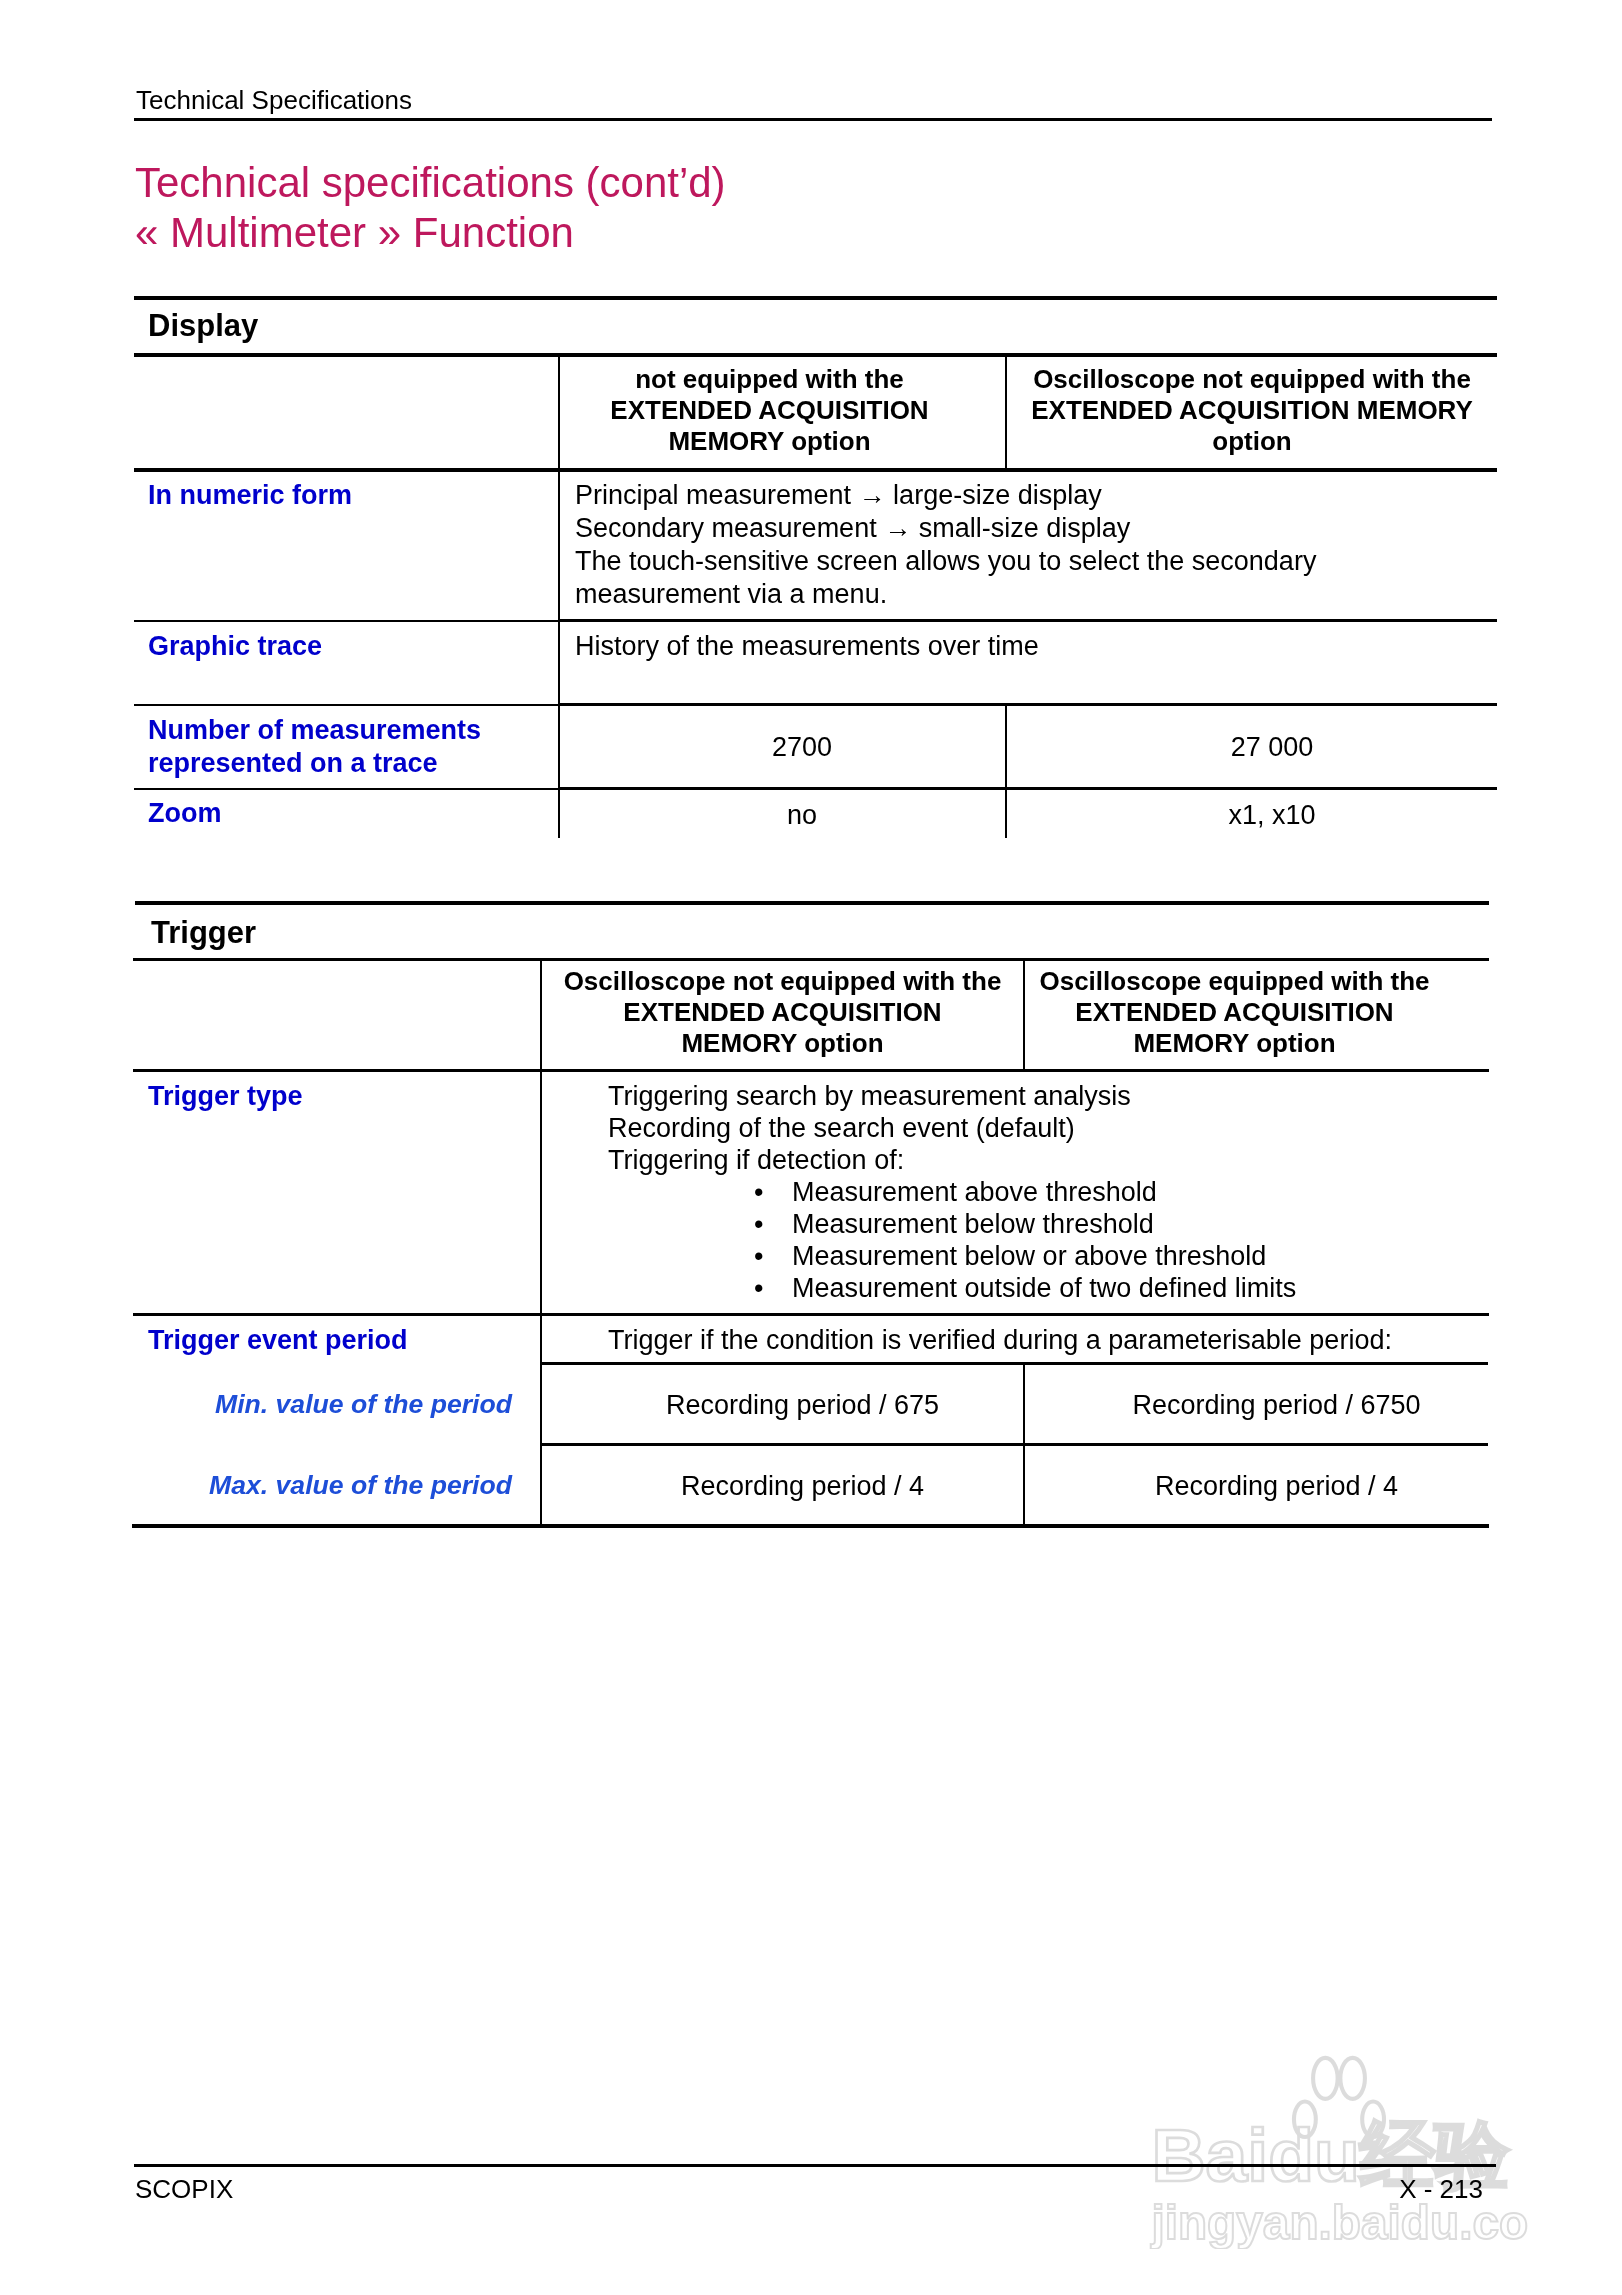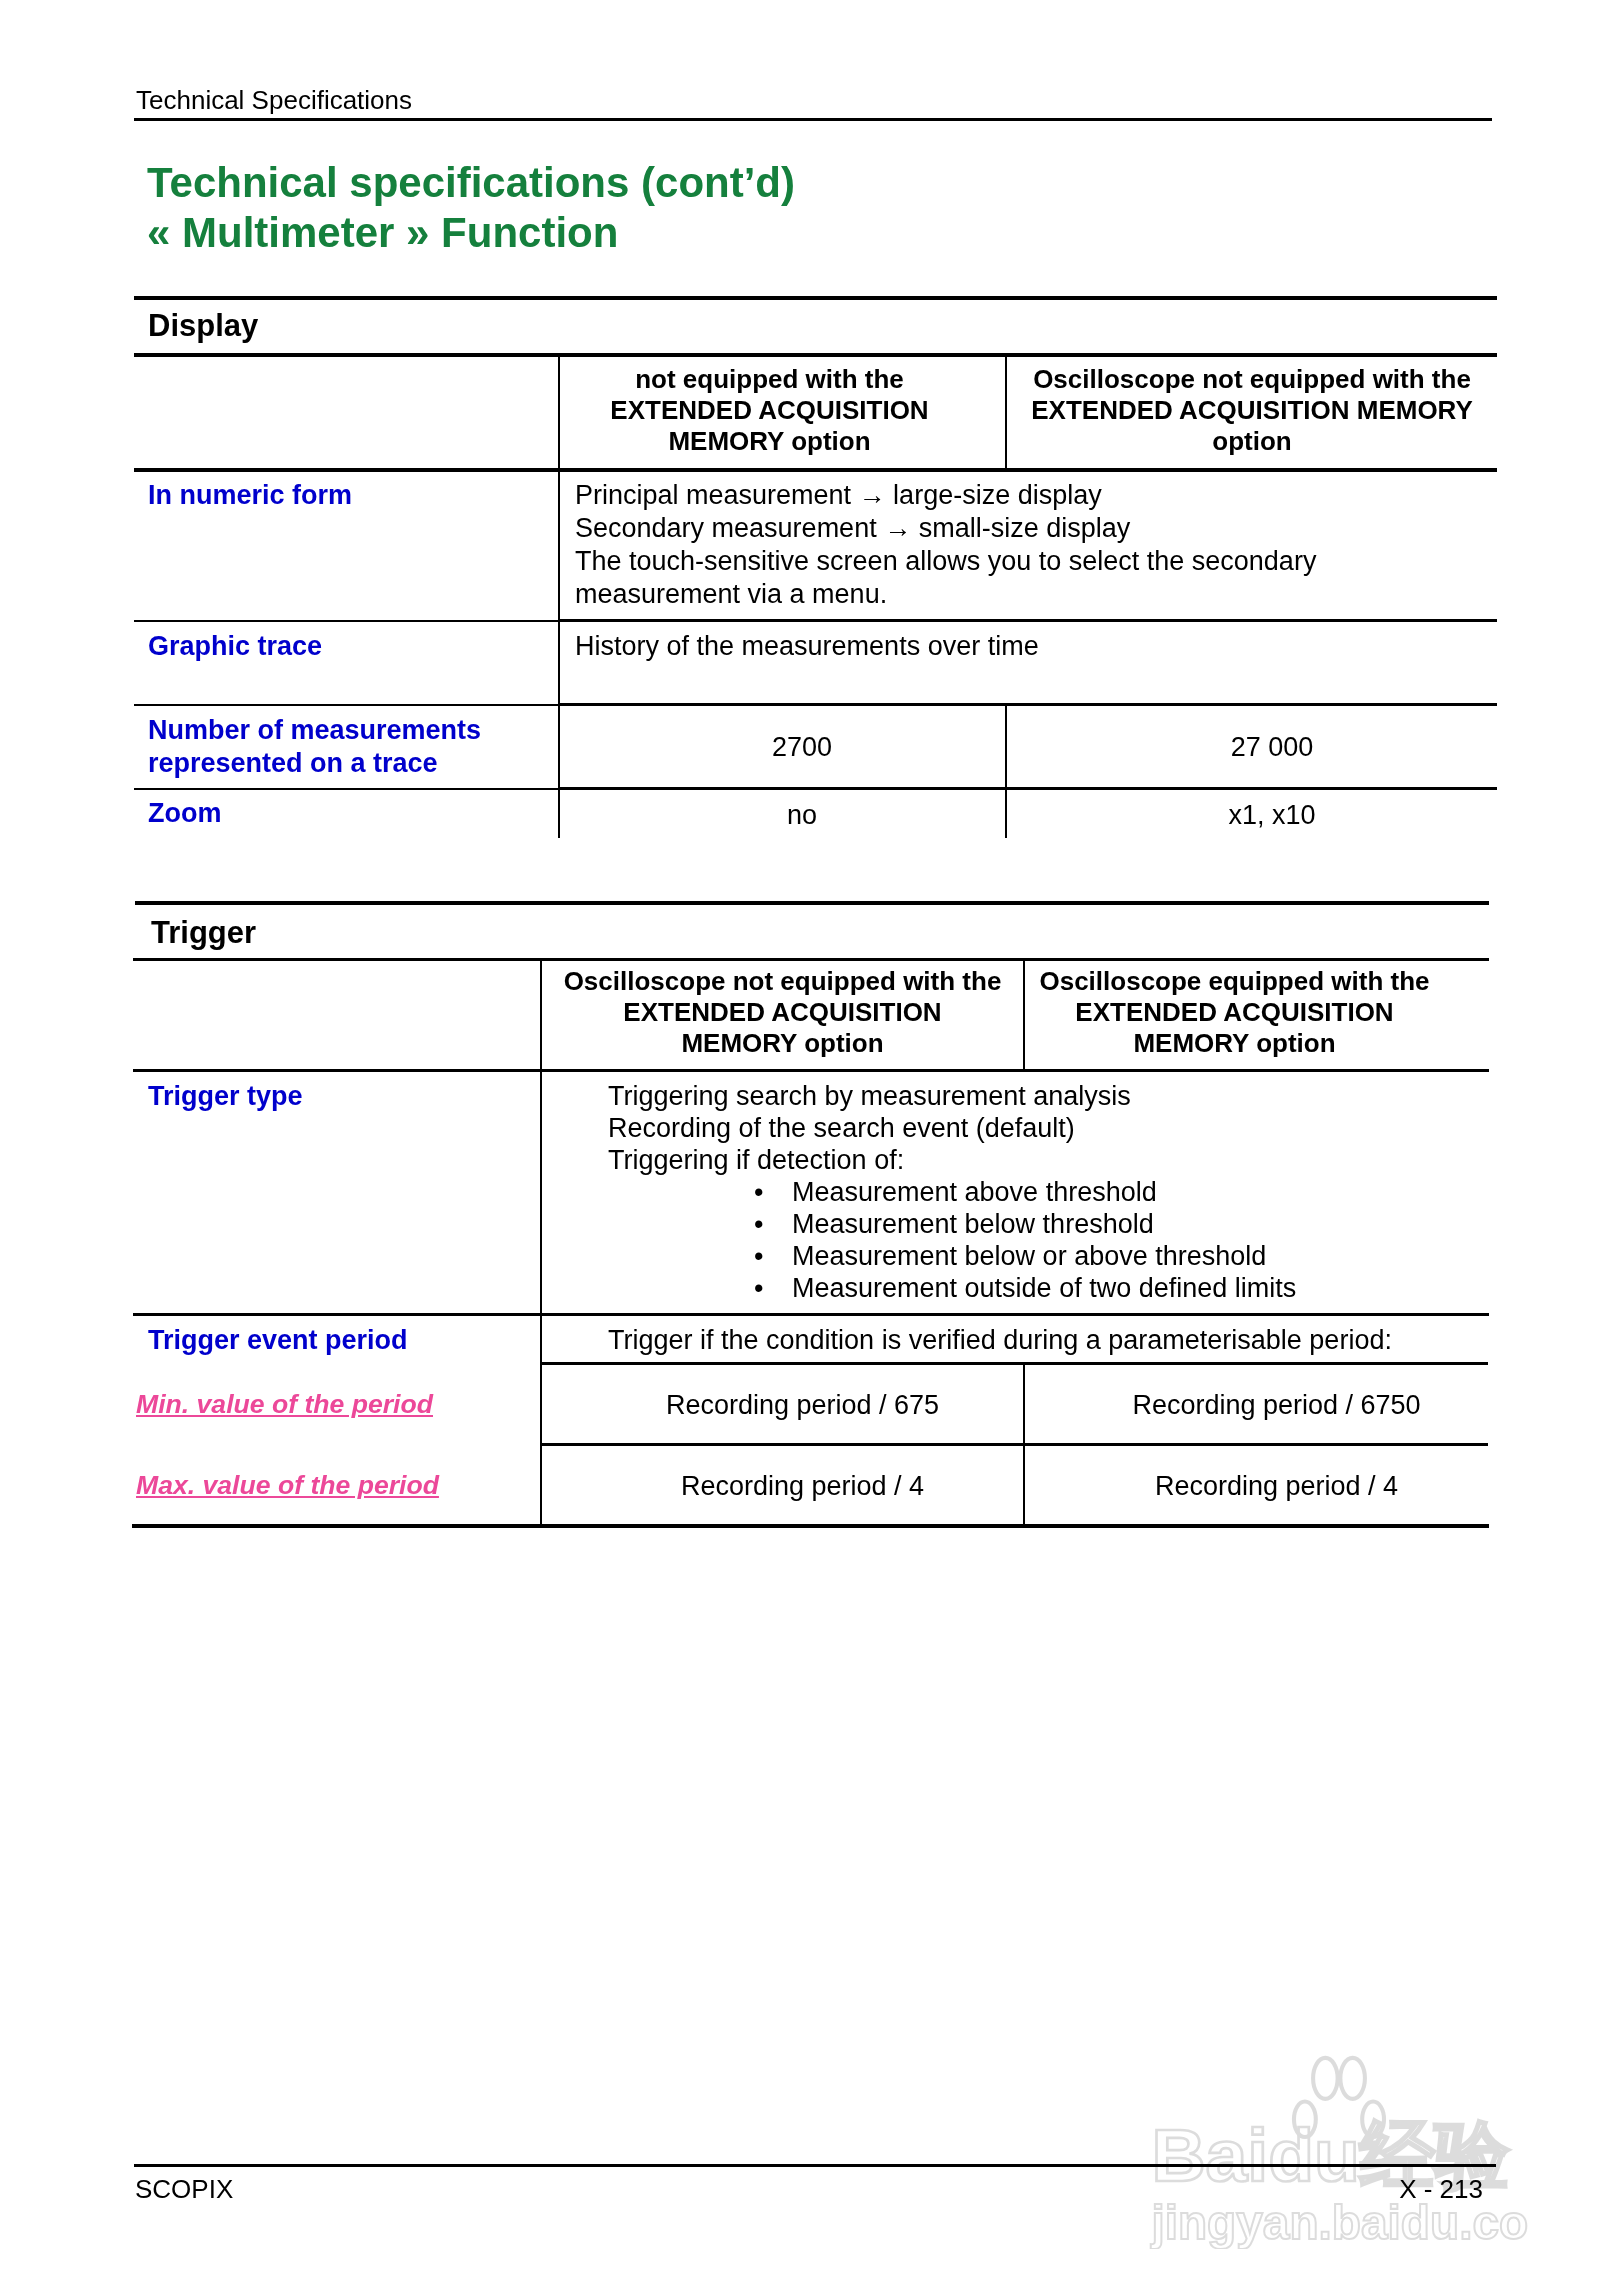--- a/index.html
+++ b/index.html
@@ -1,31 +1,31 @@
 <!DOCTYPE html>
 <html style="font-size:11px"><head>
 <meta charset="utf-8">
 <style>
   html, body { margin: 0; padding: 0; background: #ffffff; }
   body { width: 1622px; height: 2295px; position: relative; overflow: hidden;
          font-family: "Liberation Sans", sans-serif; color: #000; }
   .abs { position: absolute; }
   .running-head { left: 136px; top: 85px; font-size: 26px; }
   .head-rule { left: 134px; top: 118px; width: 1358px; height: 2.7px; background: #000; }
-  .title { left: 135px; top: 158px; font-size: 42px; font-weight: bold; color: #15803d; line-height: 50px; margin-left: 12px; }
+  .title { left: 135px; top: 158px; font-size: 42px; font-weight: normal; color: #be185d; line-height: 50px; }
 
   .section-rule-thick { background: #000; height: 4.1px; }
   .section-rule-thin { background: #000; height: 2.7px; }
   .vline { background: #000; width: 2px; }
   .hline { background: #000; }
 
   .section-title { font-size: 31px; font-weight: bold; }
   .colhead { font-size: 26px; font-weight: bold; text-align: center; line-height: 31px; }
   .label-blue { font-size: 27px; font-weight: bold; color: #0000cc; line-height: 33px; }
-  .label-green { font-size: 26.6px; font-weight: bold; font-style: italic; color: #ec4899; text-align: left; text-decoration: underline; }
+  .label-green { font-size: 26.6px; font-weight: bold; font-style: italic; color: #1d4ed8; text-align: right; }
   .cell { font-size: 27px; line-height: 33px; }
   .center { text-align: center; padding-left: 20px; }
   .bullets { list-style: none; margin: 0; padding: 0; }
   .bullets li { position: relative; padding-left: 38px; }
   .bullets li::before { content: "\2022"; position: absolute; left: 0; }
 
   .footer-rule { left: 134px; top: 2164px; width: 1362px; height: 2.7px; background: #000; }
   .footer-left { left: 135px; top: 2174px; font-size: 26px; }
   .footer-right { left: 1363px; top: 2174px; width: 120px; text-align: right; font-size: 26px; }
   .watermark { left: 1148px; top: 2051px; width: 382px; height: 198px; opacity: 0.18; }

